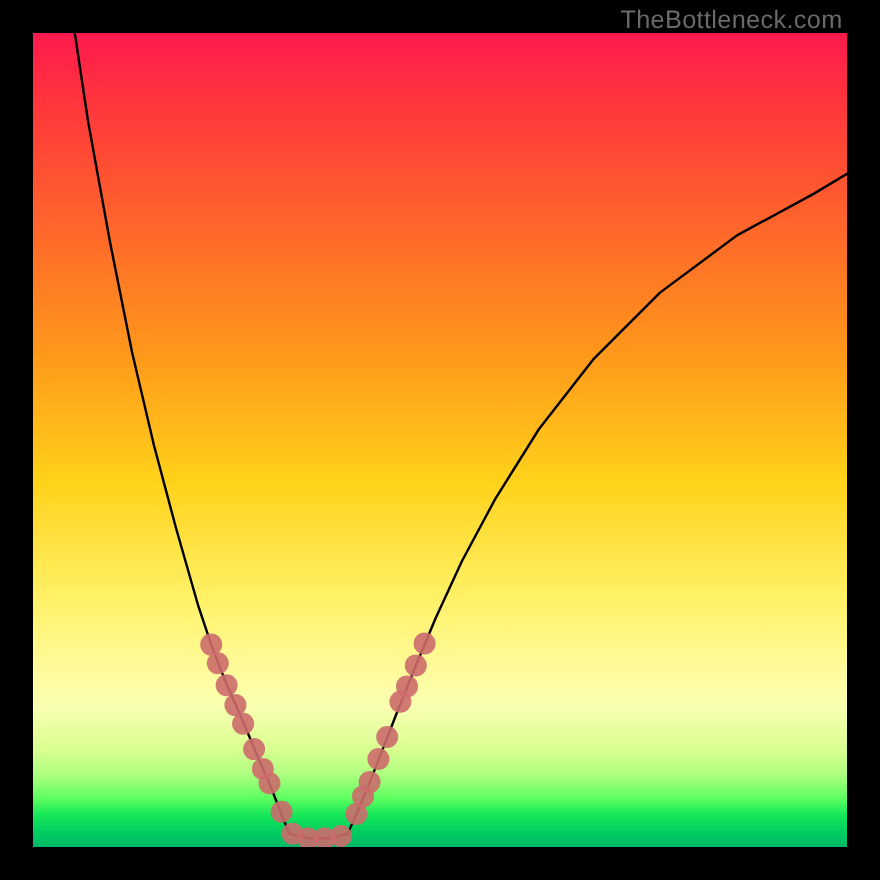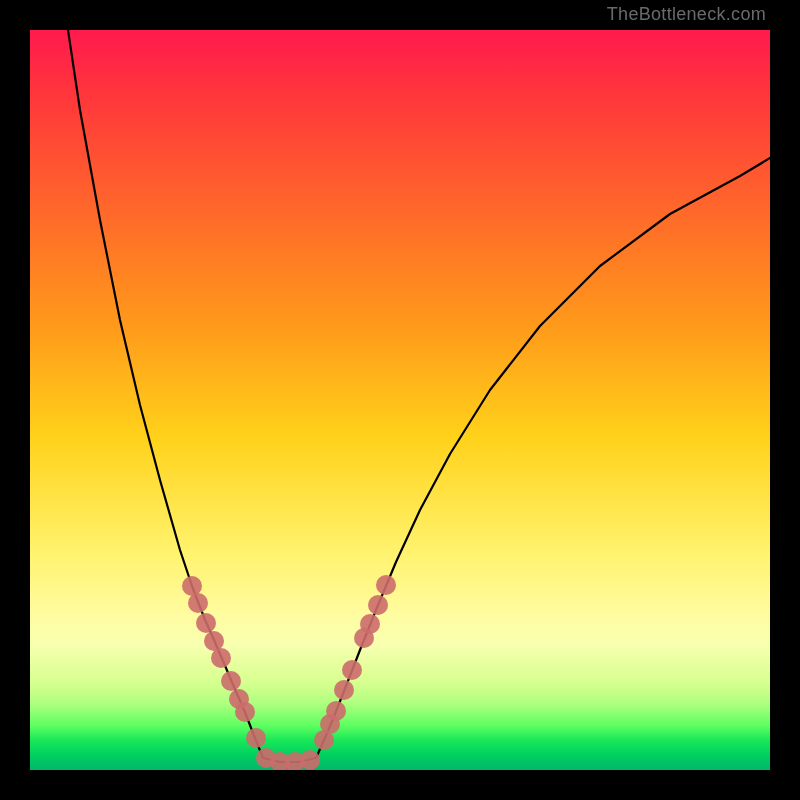--- a/index.html
+++ b/index.html
@@ -50,21 +50,21 @@
       #18e858 96%,
       #00d060 98%,
       #00b868 100%
     );
   }
   .watermark {
     position: absolute;
     top: 4px;
     right: 34px;
     color: #6a6a6a;
-    font-size: 18px;
+    font-size: 23px;
     font-weight: 500;
     letter-spacing: 0.3px;
     z-index: 5;
   }
   svg {
     position: absolute;
     top: 0;
     left: 0;
   }
 </style>

